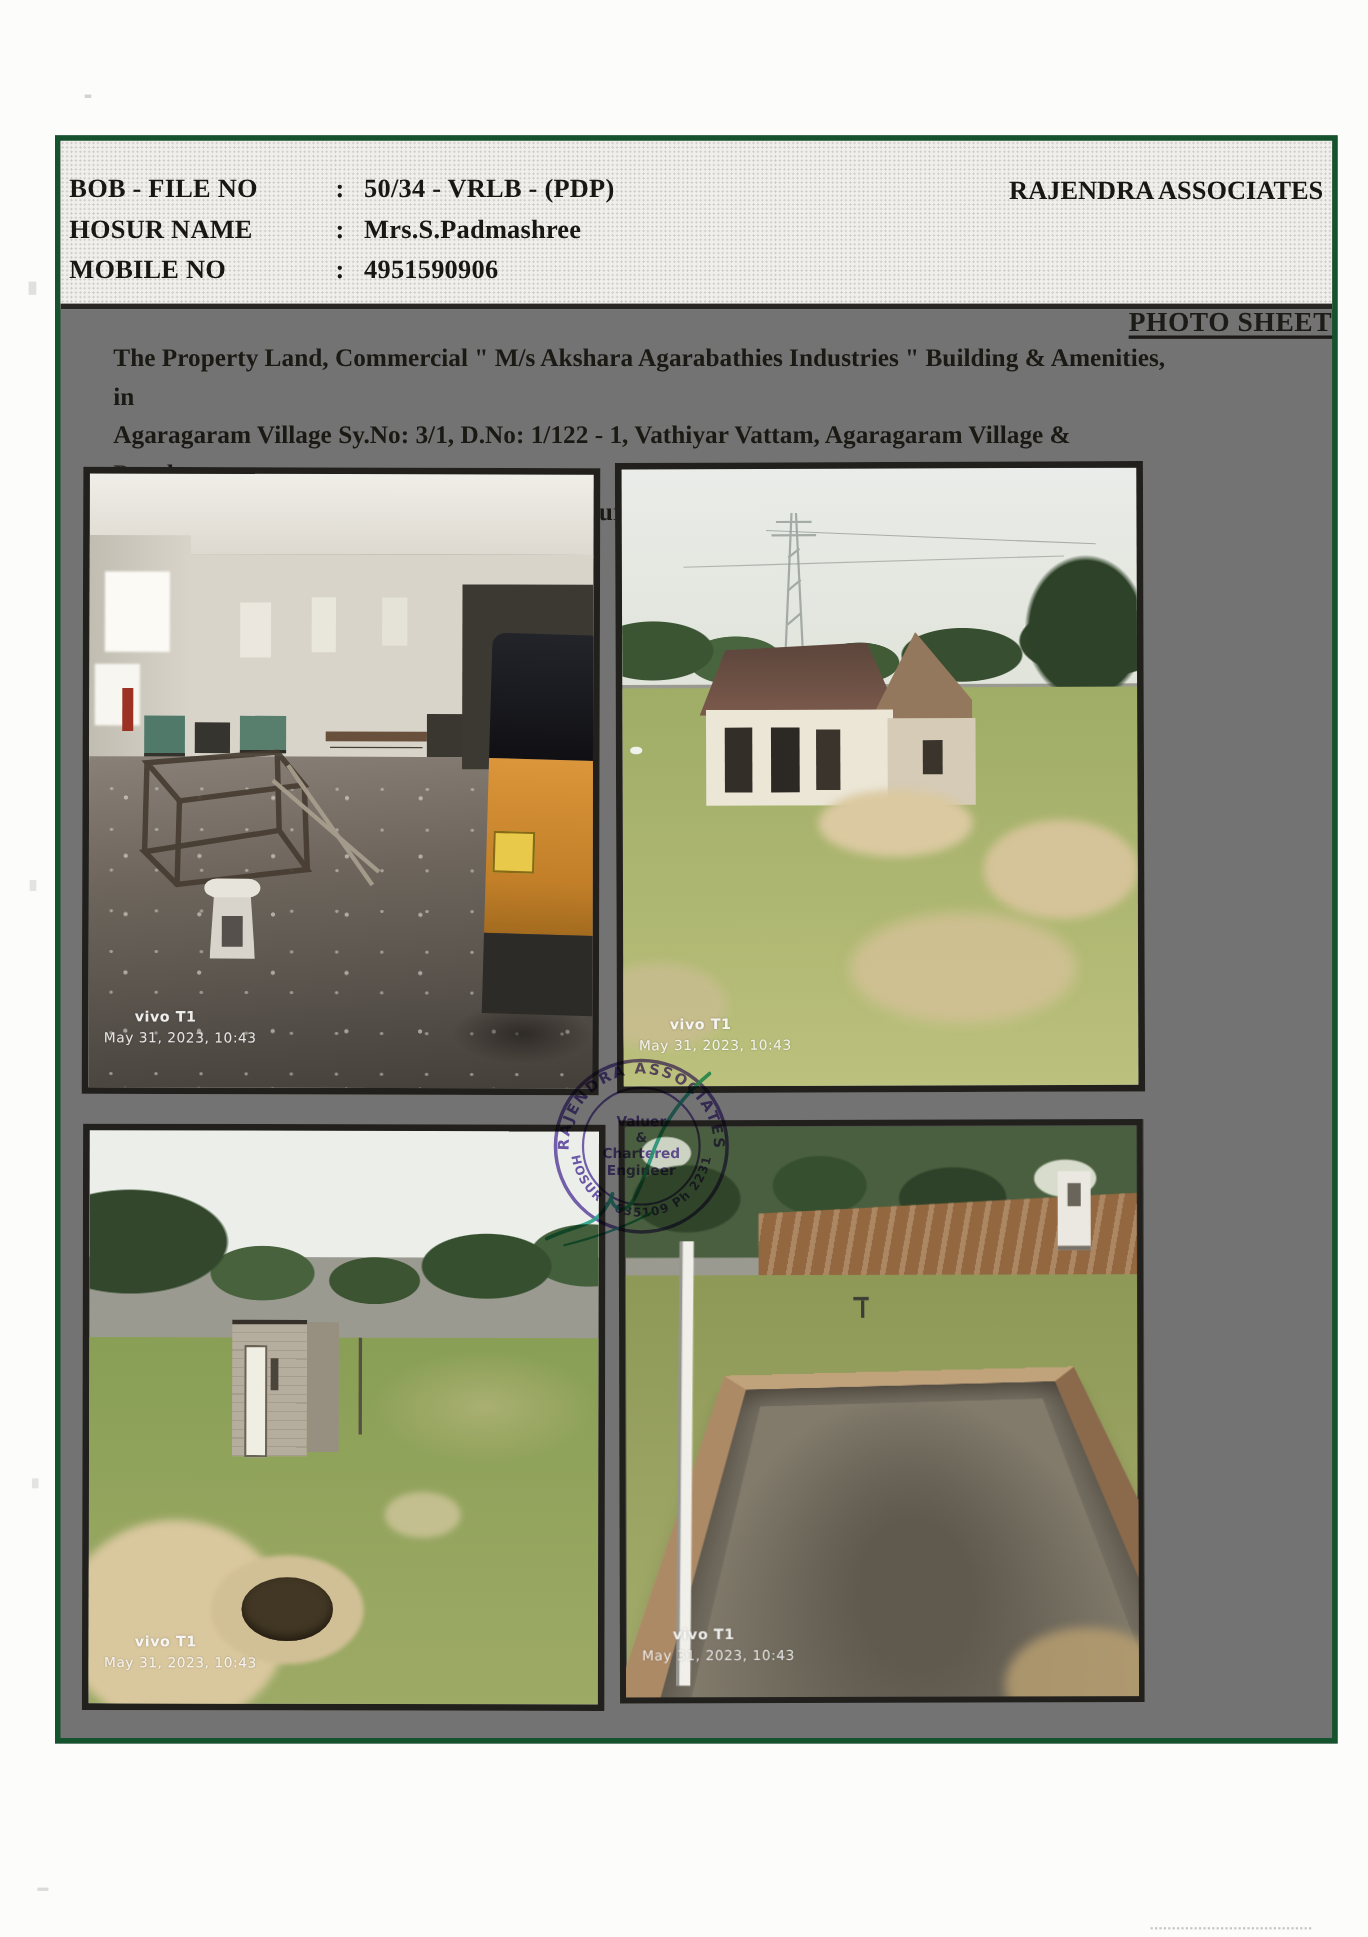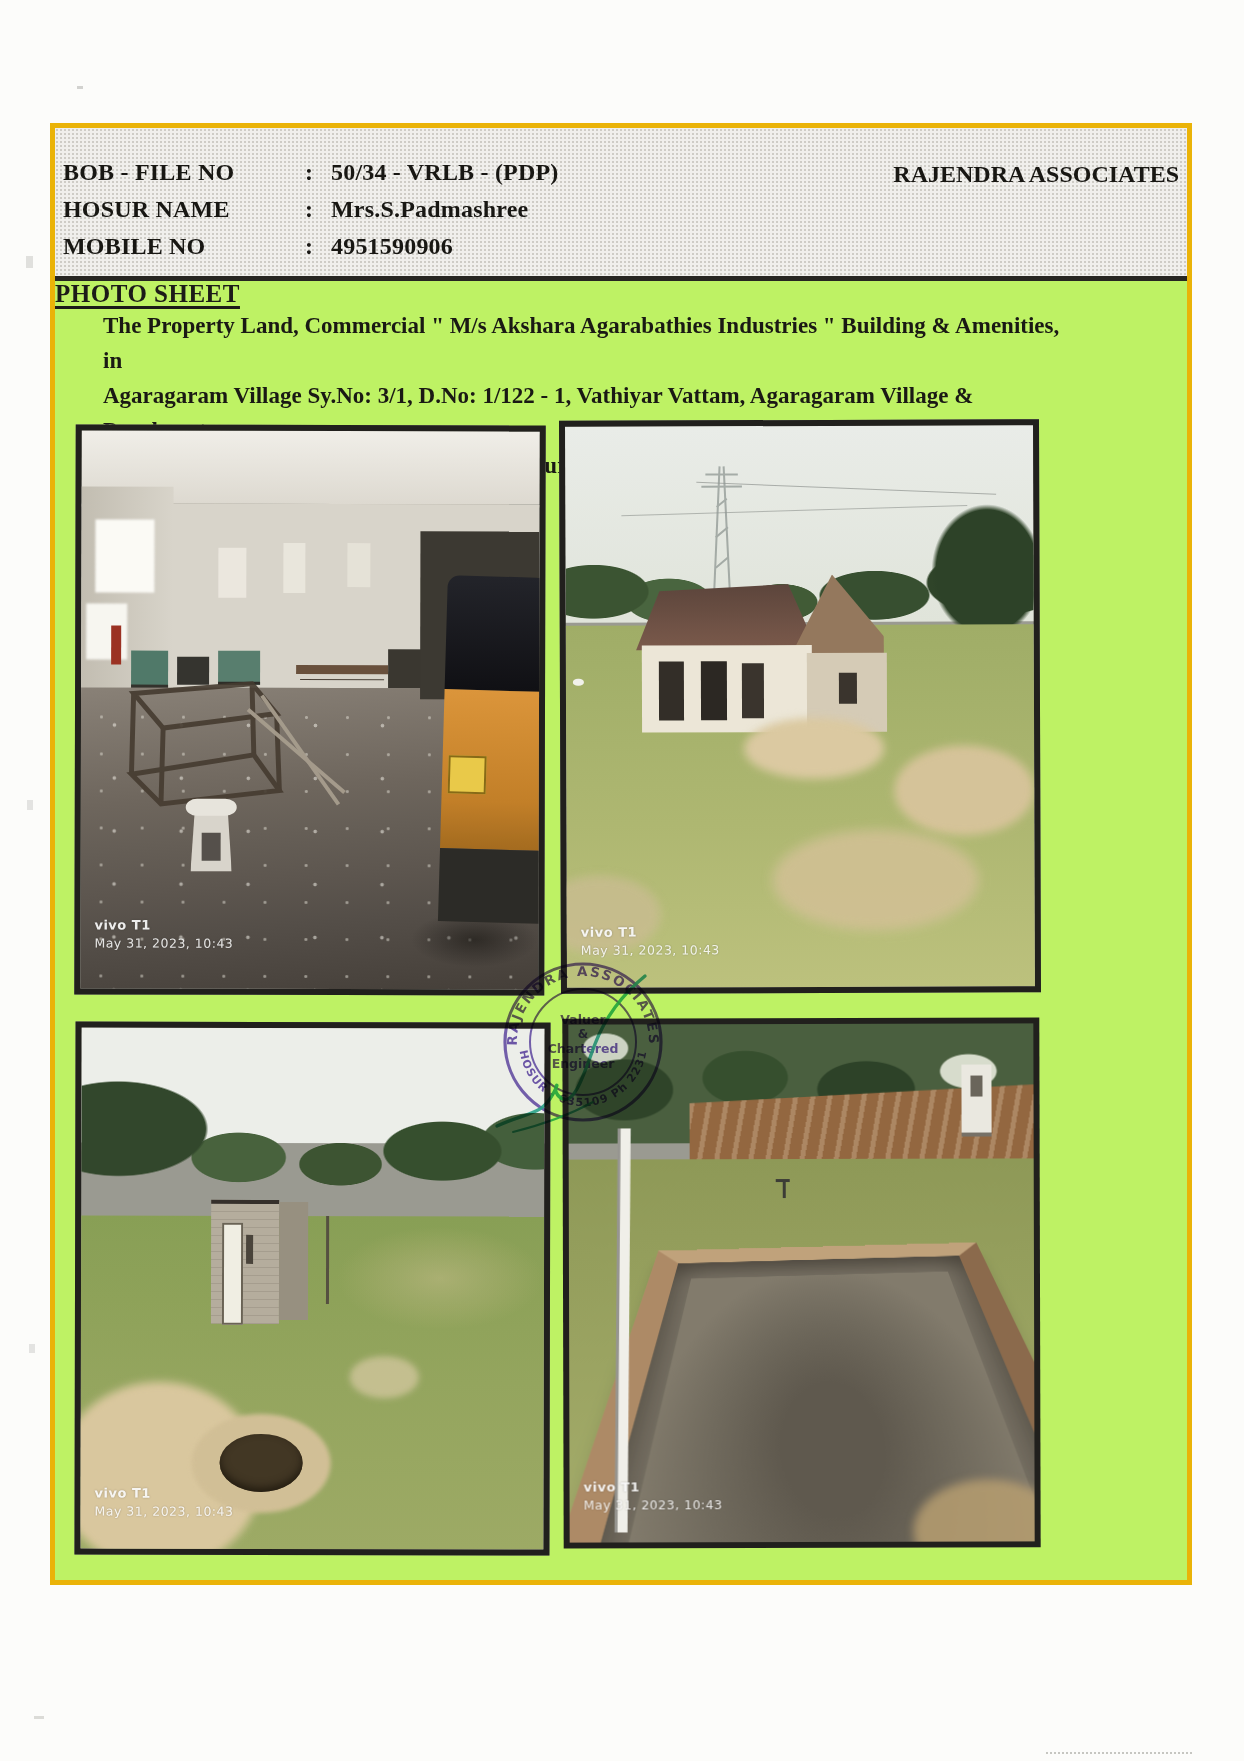--- a/index.html
+++ b/index.html
@@ -9,48 +9,48 @@
   
   .scan-mark{position:absolute;background:#8d8d88;opacity:.38;}
   .sm1{left:77px;top:86px;width:6px;height:3px;}
   .sm2{left:26px;top:256px;width:7px;height:12px;opacity:.25;}
   .sm3{left:27px;top:800px;width:6px;height:10px;opacity:.22;}
   .sm4{left:29px;top:1344px;width:6px;height:9px;opacity:.22;}
   .sm5{left:34px;top:1716px;width:10px;height:3px;opacity:.3;}
   .sm-dots{left:1046px;top:1752px;width:146px;height:0;border-top:2px dotted #9a9a94;background:none;opacity:.55;}
 
   
-  .frame{position:absolute;left:50px;top:123px;width:1132px;height:1452px;border:5px solid #eab308;background:#bef264;}
+  .frame{position:absolute;left:50px;top:123px;width:1132px;height:1452px;border:5px solid #14532d;background:#737373;padding-left:24px;}
 
   
   .header-band{position:absolute;left:0;top:0;width:100%;height:148px;border-bottom:5px solid #272622;
     background-color:#f0efec;
     background-image:radial-gradient(#ceccc6 0.9px, transparent 1px);background-size:4px 4px;}
   .hrows{position:absolute;left:8px;top:26px;}
   .hrow{display:grid;grid-template-columns:242px 26px auto;height:37px;align-items:center;
         font-weight:bold;font-size:24px;letter-spacing:.2px;color:#181713;}
   .firm{position:absolute;right:8px;top:28px;text-align:right;font-weight:bold;font-size:24px;line-height:37px;color:#181713;}
 
   
-  .sheet-title{position:absolute;left:0;top:152px;width:100%;text-align:left;font-weight:bold;font-size:25px;
+  .sheet-title{position:absolute;left:0;top:152px;width:100%;text-align:right;font-weight:bold;font-size:25px;
       letter-spacing:.5px;}
   .sheet-title span{text-decoration:underline;text-decoration-thickness:2.5px;text-underline-offset:4px;}
   .desc{position:absolute;left:48px;top:180px;width:980px;font-weight:bold;font-size:23px;line-height:35px;color:#1a1914;}
 
   
   .photo{position:absolute;border:6px solid #21201d;overflow:hidden;background:#9a9a90;filter:saturate(.92);}
   .photo1{left:20px;top:297px;width:458px;height:558px;transform:rotate(.15deg);}
   .photo2{left:505px;top:292px;width:468px;height:561px;transform:rotate(-.2deg);}
   .photo3{left:20px;top:894px;width:463px;height:521px;transform:rotate(.12deg);}
   .photo4{left:508px;top:890px;width:465px;height:518px;transform:rotate(-.15deg);}
   .photo *{position:absolute;}
 
   .wm{left:14px;bottom:30px;color:rgba(255,255,255,.9);font-family:"DejaVu Sans",sans-serif;
       text-shadow:0 0 2px rgba(40,40,40,.35);letter-spacing:.5px;z-index:9;position:absolute;}
-  .wm-l1{position:static;font-size:13px;font-weight:600;}
+  .wm-l1{position:static;font-size:13px;font-weight:600;margin-left:28px;}
   .wm-l2{position:static;font-size:12.5px;font-weight:400;opacity:.95;margin-top:3px;}
 
   
   .p1-ceiling{left:0;top:0;width:100%;height:13%;background:linear-gradient(#f0eee7,#ddd9cf);border-bottom:3px solid #b6b1a5;}
   .p1-backwall{left:0;top:13%;width:100%;height:33%;background:#d8d4c9;}
   .p1-leftwall{left:0;top:10%;width:20%;height:37%;background:linear-gradient(90deg,#c2bdb0,#d8d4c9);}
   .p1-win1{left:3%;top:16%;width:13%;height:13%;background:#fbfaf5;filter:blur(1px);}
   .p1-win2{left:1%;top:31%;width:9%;height:10%;background:#f7f6f0;filter:blur(1px);}
   .p1-bw1{left:30%;top:21%;width:6%;height:9%;background:#eeeae0;opacity:.85;}
   .p1-bw2{left:44%;top:20%;width:5%;height:9%;background:#eeeae0;opacity:.8;}

